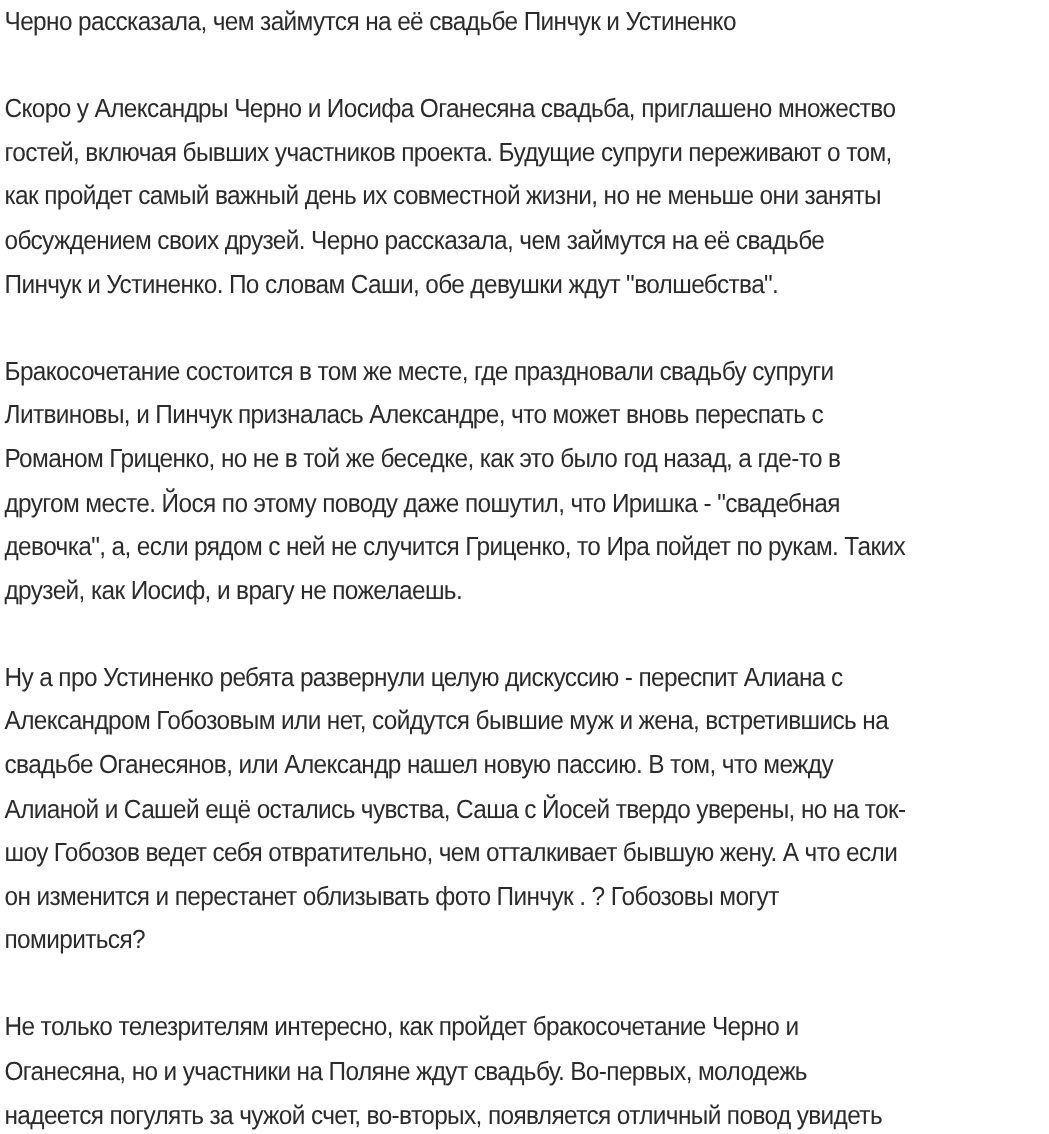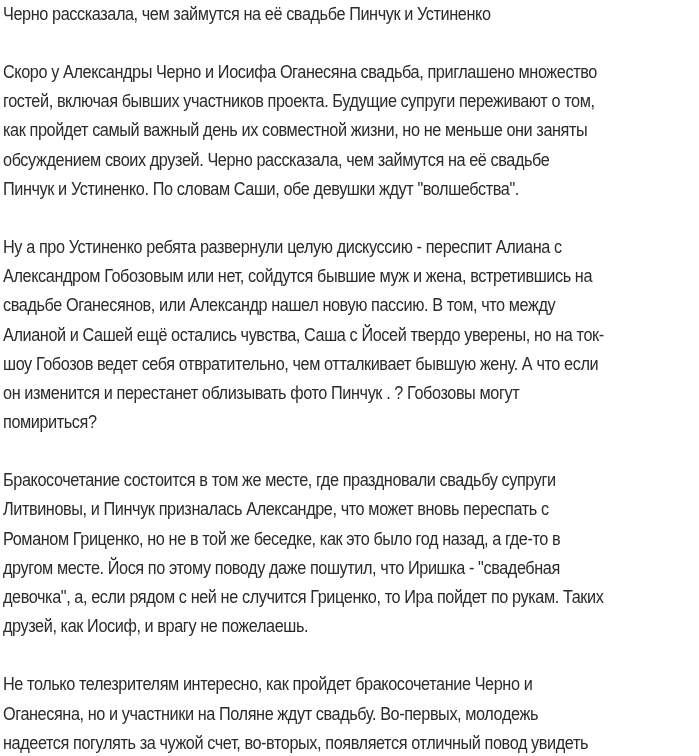--- a/index.html
+++ b/index.html
@@ -55,36 +55,36 @@
 
   <div class="para">
     <span class="line">Скоро у Александры Черно и Иосифа Оганесяна свадьба, приглашено множество</span>
     <span class="line">гостей, включая бывших участников проекта. Будущие супруги переживают о том,</span>
     <span class="line">как пройдет самый важный день их совместной жизни, но не меньше они заняты</span>
     <span class="line">обсуждением своих друзей. Черно рассказала, чем займутся на её свадьбе</span>
     <span class="line">Пинчук и Устиненко. По словам Саши, обе девушки ждут "волшебства".</span>
   </div>
 
   <div class="para">
+    <span class="line">Бракосочетание состоится в том же месте, где праздновали свадьбу супруги</span>
+    <span class="line">Литвиновы, и Пинчук призналась Александре, что может вновь переспать с</span>
+    <span class="line">Романом Гриценко, но не в той же беседке, как это было год назад, а где-то в</span>
+    <span class="line">другом месте. Йося по этому поводу даже пошутил, что Иришка - "свадебная</span>
+    <span class="line">девочка", а, если рядом с ней не случится Гриценко, то Ира пойдет по рукам. Таких</span>
+    <span class="line">друзей, как Иосиф, и врагу не пожелаешь.</span>
+  </div>
+
+  <div class="para">
     <span class="line">Ну а про Устиненко ребята развернули целую дискуссию - переспит Алиана с</span>
     <span class="line">Александром Гобозовым или нет, сойдутся бывшие муж и жена, встретившись на</span>
     <span class="line">свадьбе Оганесянов, или Александр нашел новую пассию. В том, что между</span>
     <span class="line">Алианой и Сашей ещё остались чувства, Саша с Йосей твердо уверены, но на ток-</span>
     <span class="line">шоу Гобозов ведет себя отвратительно, чем отталкивает бывшую жену. А что если</span>
     <span class="line">он изменится и перестанет облизывать фото Пинчук . ? Гобозовы могут</span>
     <span class="line">помириться?</span>
-  </div>
-
-  <div class="para">
-    <span class="line">Бракосочетание состоится в том же месте, где праздновали свадьбу супруги</span>
-    <span class="line">Литвиновы, и Пинчук призналась Александре, что может вновь переспать с</span>
-    <span class="line">Романом Гриценко, но не в той же беседке, как это было год назад, а где-то в</span>
-    <span class="line">другом месте. Йося по этому поводу даже пошутил, что Иришка - "свадебная</span>
-    <span class="line">девочка", а, если рядом с ней не случится Гриценко, то Ира пойдет по рукам. Таких</span>
-    <span class="line">друзей, как Иосиф, и врагу не пожелаешь.</span>
   </div>
 
   <div class="para p-last">
     <span class="line">Не только телезрителям интересно, как пройдет бракосочетание Черно и</span>
     <span class="line">Оганесяна, но и участники на Поляне ждут свадьбу. Во-первых, молодежь</span>
     <span class="line">надеется погулять за чужой счет, во-вторых, появляется отличный повод увидеть</span>
 
   </div>
 
 </div>

